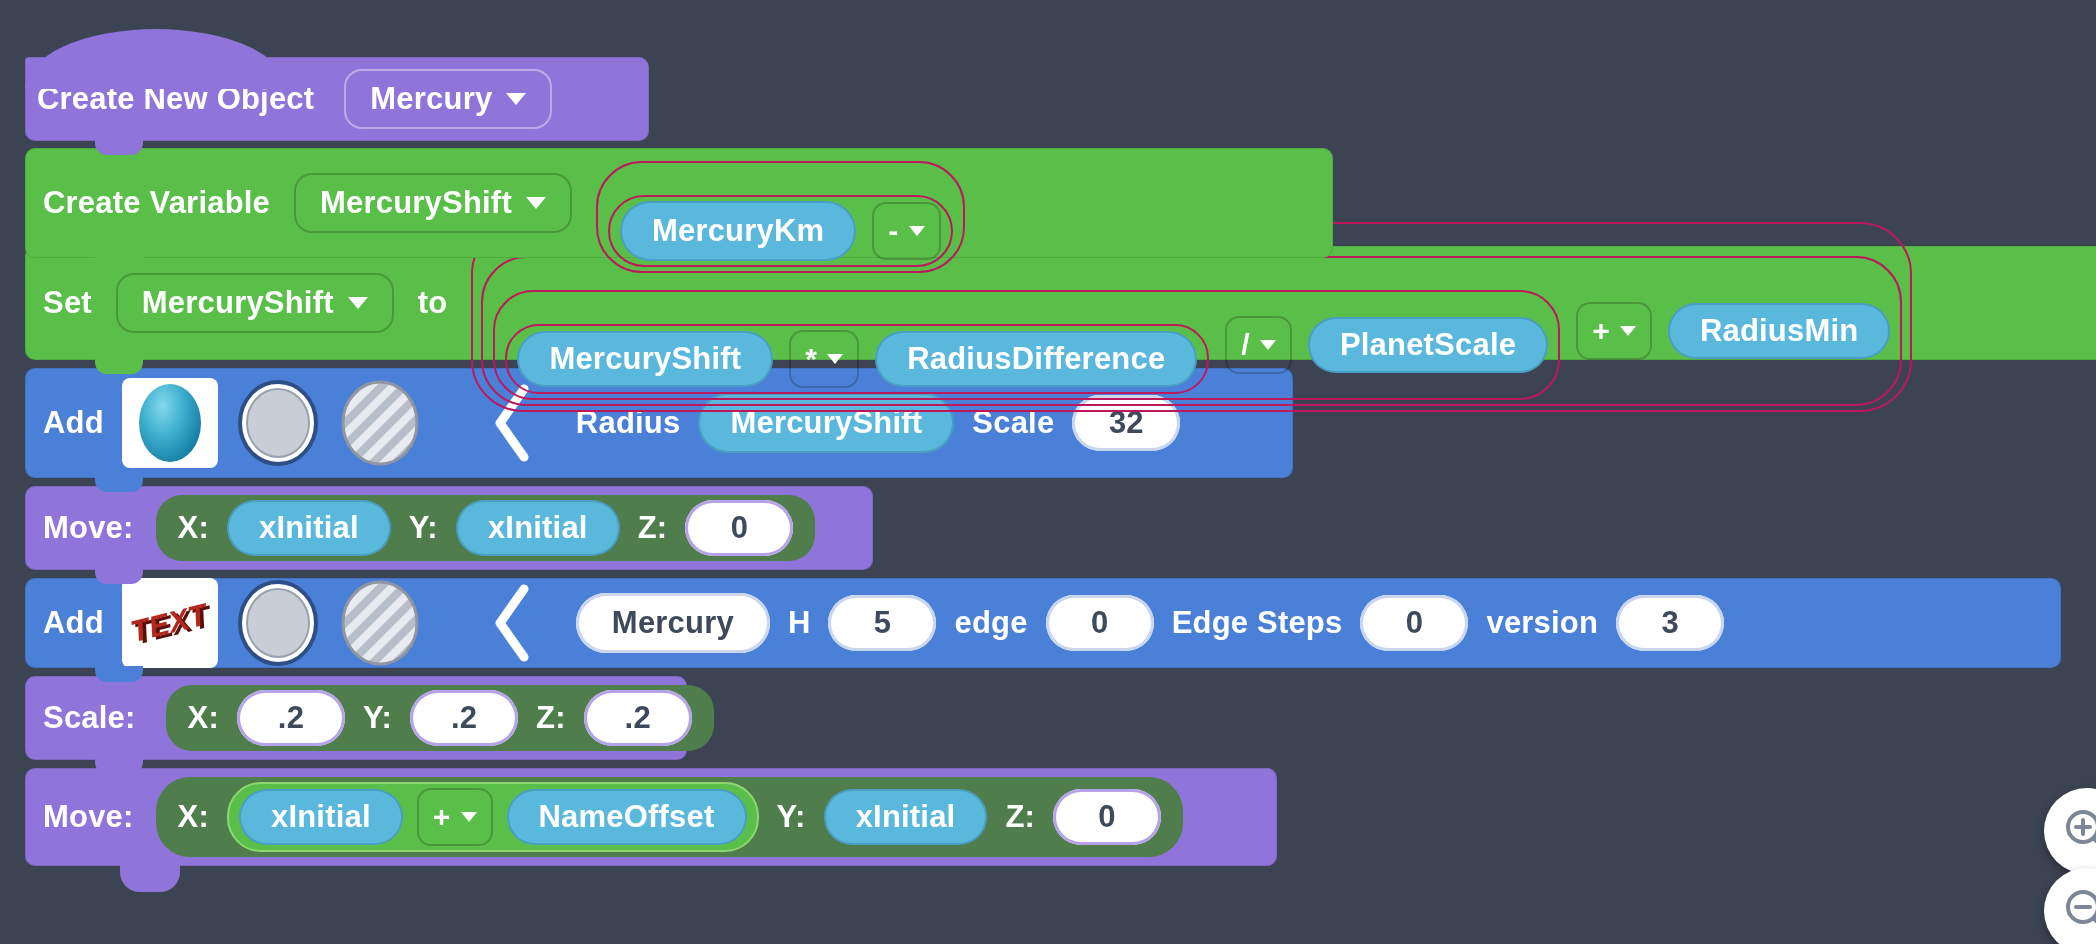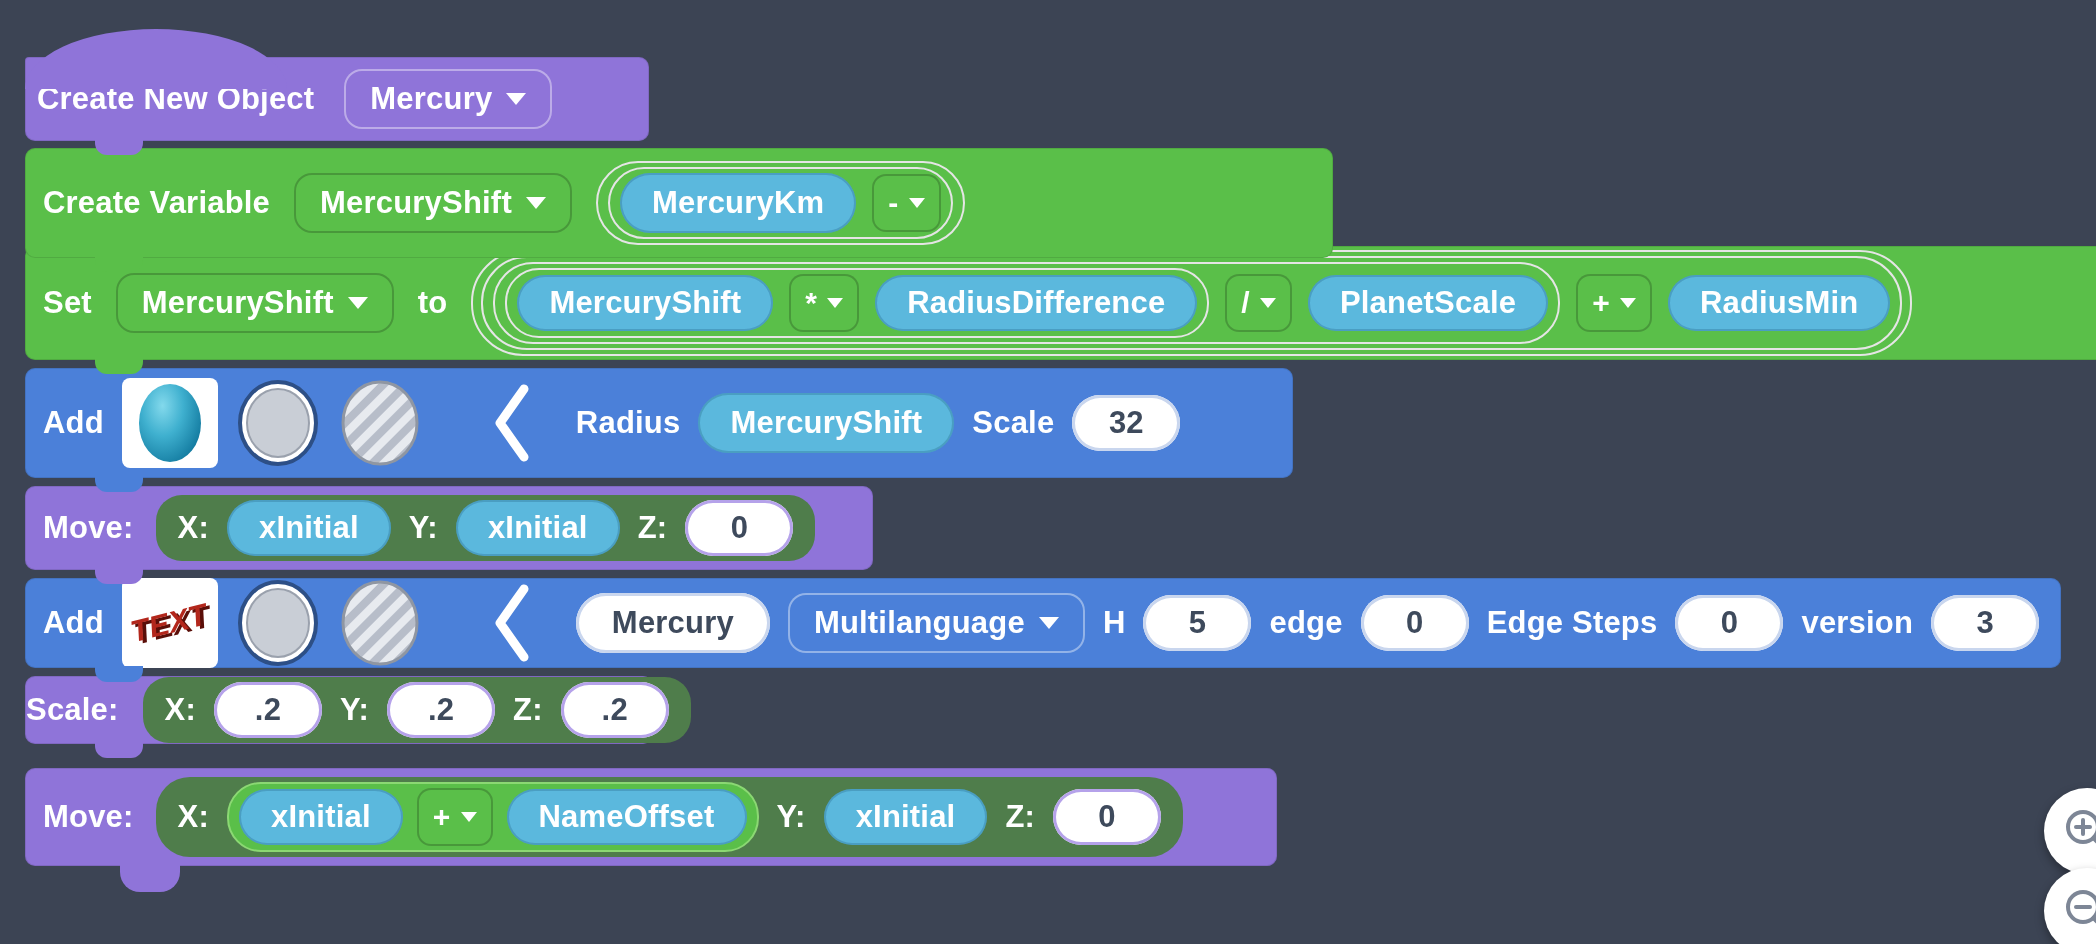--- a/index.html
+++ b/index.html
@@ -23,21 +23,21 @@
   .blue{background:#4B80D9;}
 
   #b1{left:25px;top:57px;width:600px;height:84px;z-index:9;padding:0 12px;gap:30px;border-top-left-radius:4px;}
   #b1 .hat{position:absolute;left:0;top:-28px;width:262px;height:60px;background:#8F74D9;
     border-radius:131px 131px 0 0 / 60px 60px 0 0;}
   #b2{left:25px;top:148px;width:1272px;height:90px;z-index:8;padding:10px 18px;gap:24px;}
   #b3{left:25px;top:246px;width:2056px;height:114px;z-index:7;padding:0 18px;gap:24px;}
   #b4{left:25px;top:368px;width:1232px;height:110px;z-index:6;padding:0 18px;gap:18px;}
   #b5{left:25px;top:486px;width:812px;height:84px;z-index:5;padding:0 18px;gap:22px;}
   #b6{left:25px;top:578px;width:2000px;height:90px;z-index:4;padding:0 18px;gap:18px;}
-  #b7{left:25px;top:676px;width:626px;height:68px;z-index:3;padding:0 1px;gap:24px;}
+  #b7{left:25px;top:676px;width:626px;height:84px;z-index:3;padding:0 18px;gap:30px;}
   #b8{left:25px;top:768px;width:1216px;height:98px;z-index:2;padding:0 18px;gap:22px;}
   #b8::after{left:95px;width:60px;height:28px;bottom:-26px;border-radius:0 0 20px 20px;}
 
   .lbl{white-space:nowrap;}
 
   
   .dd{display:flex;align-items:center;gap:14px;height:60px;padding:0 26px;border-radius:18px;white-space:nowrap;}
   .dd.dark{box-shadow:inset 0 0 0 2px rgba(0,0,0,.20);}
   .dd.light{box-shadow:inset 0 0 0 2px rgba(255,255,255,.40);}
   .caret{width:0;height:0;border-left:10px solid transparent;border-right:10px solid transparent;border-top:12px solid #fff;}
@@ -52,21 +52,21 @@
 
   
   .num{background:#fff;height:56px;min-width:68px;border-radius:30px;padding:0 20px;color:#3E4A5C;
     display:flex;align-items:center;justify-content:center;white-space:nowrap;}
   .pb{box-shadow:inset 0 0 0 3px #B5A2EA;}  
   .bb{box-shadow:inset 0 0 0 3px #C9D6EE;}  
   .pill{background:#fff;color:#3E4A5C;height:60px;border-radius:30px;padding:0 36px;
     box-shadow:inset 0 0 0 3px #C9D6EE;display:flex;align-items:center;white-space:nowrap;}
 
   
-  .ring{display:flex;align-items:center;gap:16px;border:2px solid #e5e5e5;border-radius:46px;padding:4px 10px;}
+  .ring{display:flex;align-items:center;gap:16px;border:2px solid #be185d;border-radius:46px;padding:4px 10px;margin-top:28px;}
 
   
   .tray{background:#4F7D4B;border-radius:26px;height:66px;display:flex;align-items:center;gap:18px;padding:0 22px;}
   #b8 .tray{height:80px;border-radius:34px;}
   .xgrp{background:#5ABF49;border:2px solid #8BD873;border-radius:34px;height:66px;
     display:flex;align-items:center;gap:14px;padding:0 10px;}
 
   
   .thumb{width:96px;height:90px;background:#fff;border-radius:8px;display:flex;align-items:center;justify-content:center;overflow:hidden;}
   .sphere{width:62px;height:78px;border-radius:50%;
@@ -212,24 +212,20 @@
         </defs>
       <ellipse cx="42" cy="44" rx="37" ry="41" fill="url(#st2)" stroke="#8f96a2" stroke-width="3"></ellipse>
     </svg>
   </span>
   <span class="chev">
     <svg width="38" height="80" viewBox="0 0 38 80">
       <polyline points="32,6 8,40 32,74" fill="none" stroke="#fff" stroke-width="9" stroke-linecap="round" stroke-linejoin="round"></polyline>
     </svg>
   </span>
   <div class="pill">Mercury</div>
-  <div class="dd light">
-    <span>Multilanguage</span>
-    <span class="caret"></span>
-  </div>
   <span class="lbl">H</span>
   <div class="num bb">5</div>
   <span class="lbl">edge</span>
   <div class="num bb">0</div>
   <span class="lbl">Edge Steps</span>
   <div class="num bb">0</div>
   <span class="lbl">version</span>
   <div class="num bb">3</div>
 </div>
 

